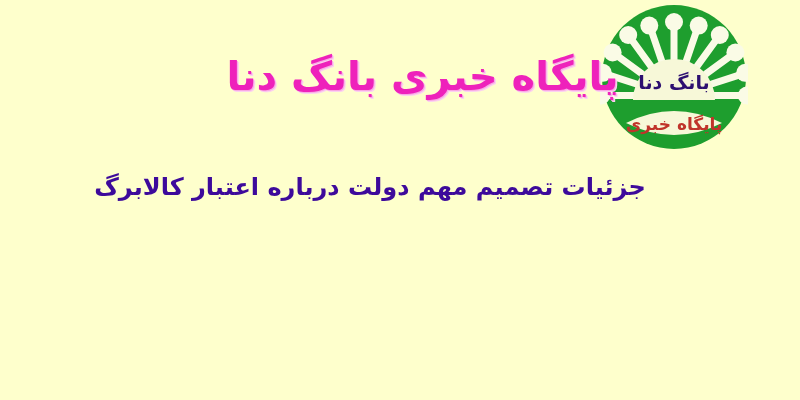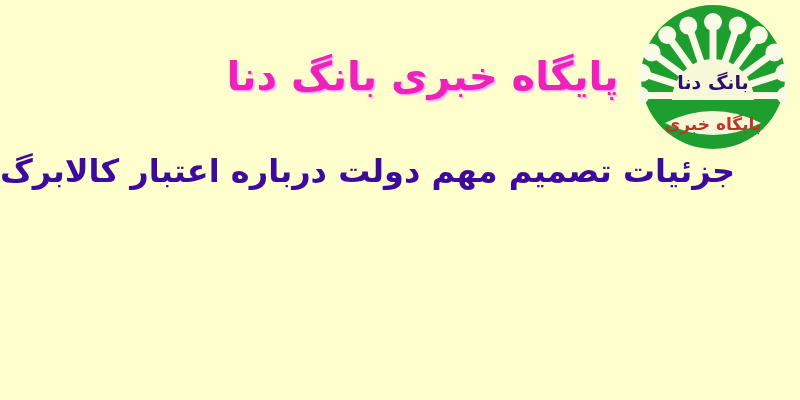--- a/index.html
+++ b/index.html
@@ -17,21 +17,21 @@
     position: relative;
     width: 800px;
     height: 400px;
     background: #FEFFCC;
     overflow: hidden;
   }
 
   
   #logo-block {
     position: absolute;
-    left: 639px;
+    left: 600px;
     top: 3px;
     width: 148px;
     height: 148px;
   }
   #logo-svg {
     display: block;
     width: 148px;
     height: 148px;
   }
   .logo-text-top {
@@ -60,27 +60,27 @@
     letter-spacing: 0px;
     color: #EE22BB;
     text-shadow: 1px 1px 0 #F9A8E4, 2px 2px 0 #FBD2F0;
     white-space: nowrap;
   }
 
   
   #headline {
     position: absolute;
     left: 0;
-    top: 150px;
+    top: 166px;
     width: 740px;
-    text-align: left;
+    text-align: center;
     direction: rtl;
     font-family: "DejaVu Sans", sans-serif;
     font-weight: bold;
-    font-size: 32px;
+    font-size: 24px;
     line-height: 42px;
     color: #3D0A9B;
     white-space: nowrap;
   }
 
   
   #content-area {
     position: absolute;
     left: 0;
     top: 220px;

